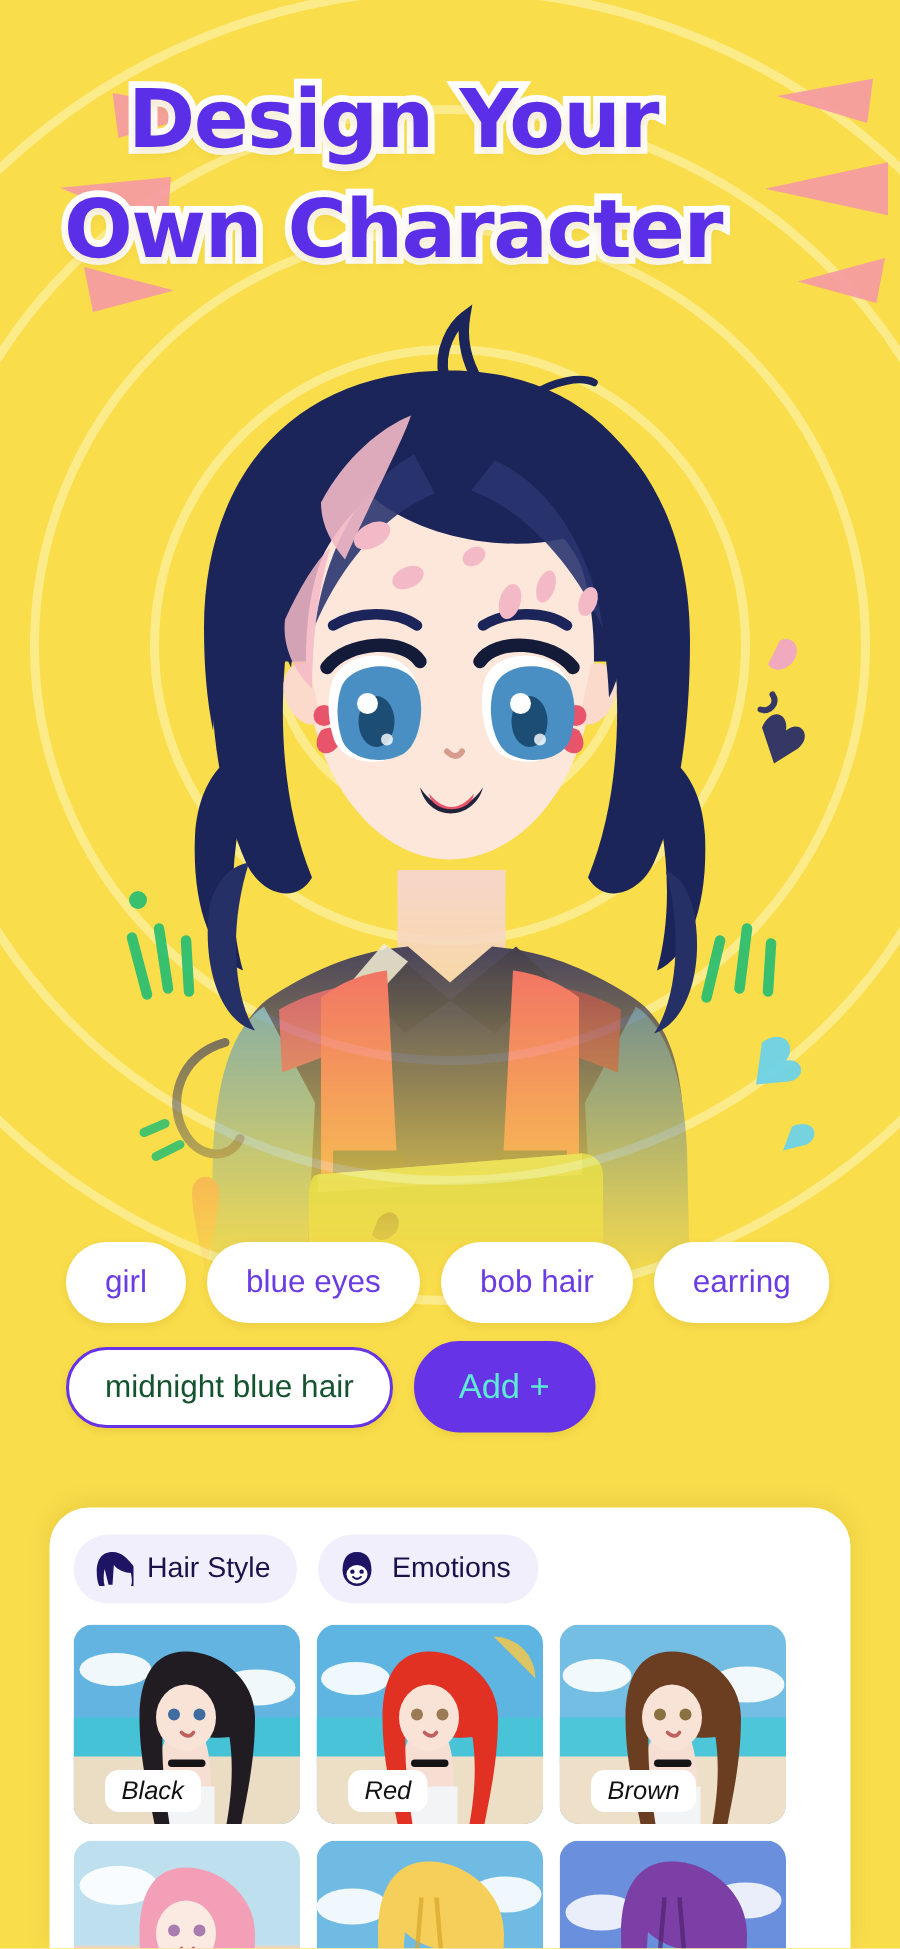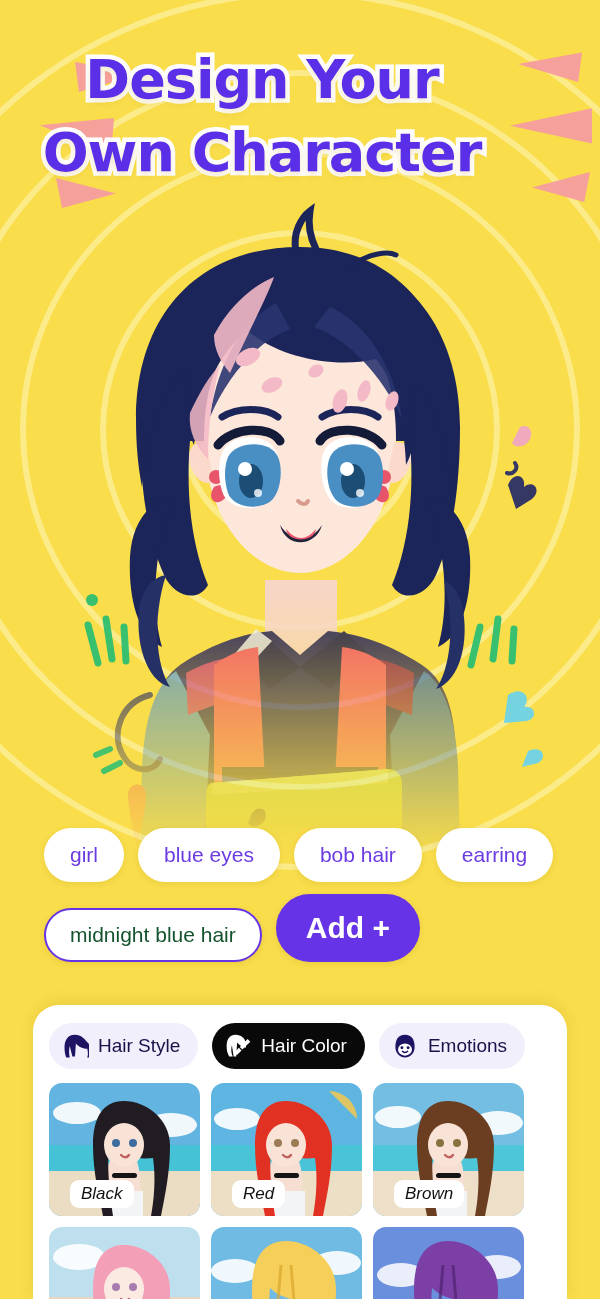--- a/index.html
+++ b/index.html
@@ -62,36 +62,36 @@
   .title-line.l2 { top:126px; }
 
   
   .character { position:absolute; left:0; top:195px; width:600px; height:660px; }
   .char-svg { display:block; width:600px; height:660px; }
 
   
   .tags {
     position:absolute; left:44px; top:828px; width:540px;
     display:flex; flex-wrap:wrap; gap:12px 14px;
-    align-items:flex-end;
+    align-items:center;
   }
   .chip {
     background:#FFFFFF;
     color:#6C3CE3;
     border-radius:999px;
     padding:13px 24px;
     font-size:21px;
     white-space:nowrap;
     box-shadow:0 2px 6px rgba(150,110,10,.14);
     border:2.5px solid transparent;
   }
   .chip.selected { border-color:#6633E6; font-weight:normal; color:#14532d; }
   .chip.add {
-    background:#6633E6; color:#ffffff; font-weight:bold;
-    padding:15px 28px; font-size:30px; border-color:#6633E6;
+    background:#6633E6; color:#5eead4; font-weight:normal;
+    padding:15px 28px; font-size:23px; border-color:#6633E6;
   }
 
   
   .sheet {
     position:absolute; left:33px; top:1005px;
     width:534px; height:294px;
     background:#FFFFFF;
     border-radius:26px 26px 0 0;
     box-shadow:0 -3px 14px rgba(160,120,10,.16);
     overflow:hidden;
@@ -294,28 +294,20 @@
   <div class="sheet">
 
     <div class="tabs">
       <div class="tab">
         <svg class="tab-icon" viewBox="0 0 32 32">
           <path d="M16 3 C7 3 4 10 4 18 c0 5 1 9 2 11 l4 0 c-1-4-1-9 0-13 l3 12 l3 0 l1-15 c3 4 9 6 13 6 c1 4 1 8 0 10 l4 0 c1-2 2-6 2-11 C28 10 25 3 16 3 z" fill="#1E1464"></path>
         </svg>
         <span>Hair Style</span>
       </div>
 
-      <div class="tab active">
-        <svg class="tab-icon" viewBox="0 0 32 32">
-          <path d="M13 3 C6 3 3 9 3 16 c0 5 1 9 3 12 l4 0 c-2-4-2-9-1-13 l2 13 l3 0 l1-16 c2 3 6 5 10 6 l0-3 C25 7 20 3 13 3 z" fill="#FFFFFF"></path>
-          <path d="M27 8 l3 3 l-9 9 l-3-3 z" fill="#FFFFFF"></path>
-          <path d="M17 18 l3 3 l-4 4 c-2 2 -5 1 -4 -2 z" fill="#FFFFFF"></path>
-        </svg>
-        <span>Hair Color</span>
-      </div>
 
       <div class="tab">
         <svg class="tab-icon" viewBox="0 0 32 32">
           <path d="M16 3 C8 3 5 9 5 17 c0 7 5 12 11 12 c6 0 11-5 11-12 C27 9 24 3 16 3 z" fill="#1E1464"></path>
           <path d="M9 14 c2-4 5-6 7-6 c2 0 5 2 7 6 l0 -4 c-2-3-4-4-7-4 c-3 0-5 1-7 4 z" fill="#1E1464"></path>
           <ellipse cx="16" cy="20" rx="8" ry="7" fill="#FFFFFF"></ellipse>
           <circle cx="12.5" cy="18" r="1.7" fill="#1E1464"></circle>
           <circle cx="19.5" cy="18" r="1.7" fill="#1E1464"></circle>
           <path d="M13 22 c2 2 4 2 6 0" stroke="#1E1464" stroke-width="1.6" fill="none" stroke-linecap="round"></path>
         </svg>

